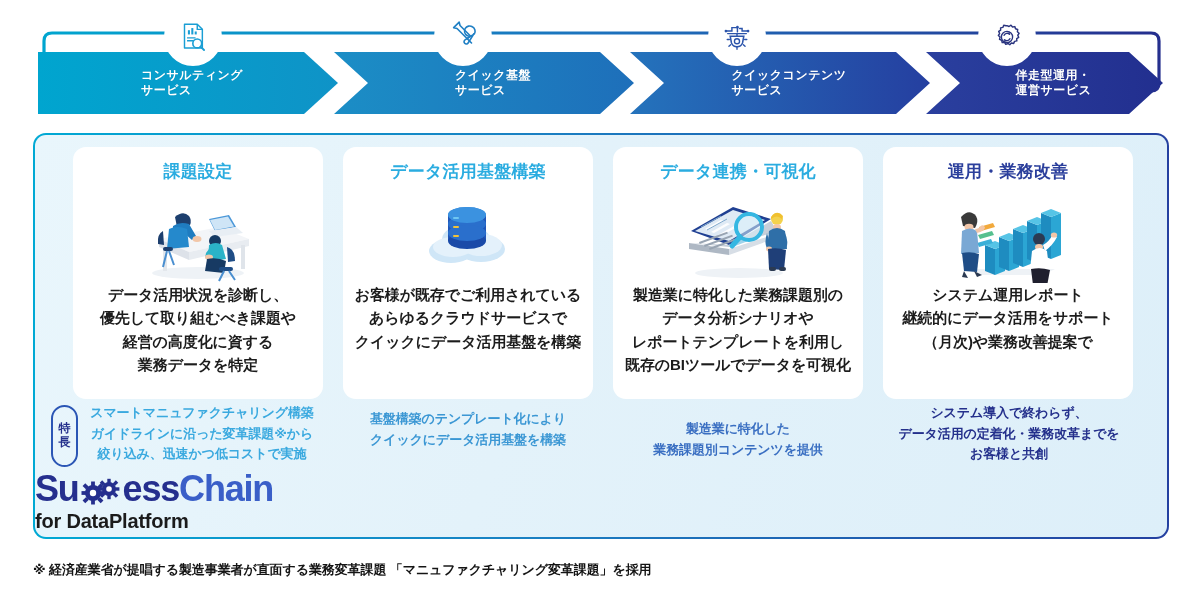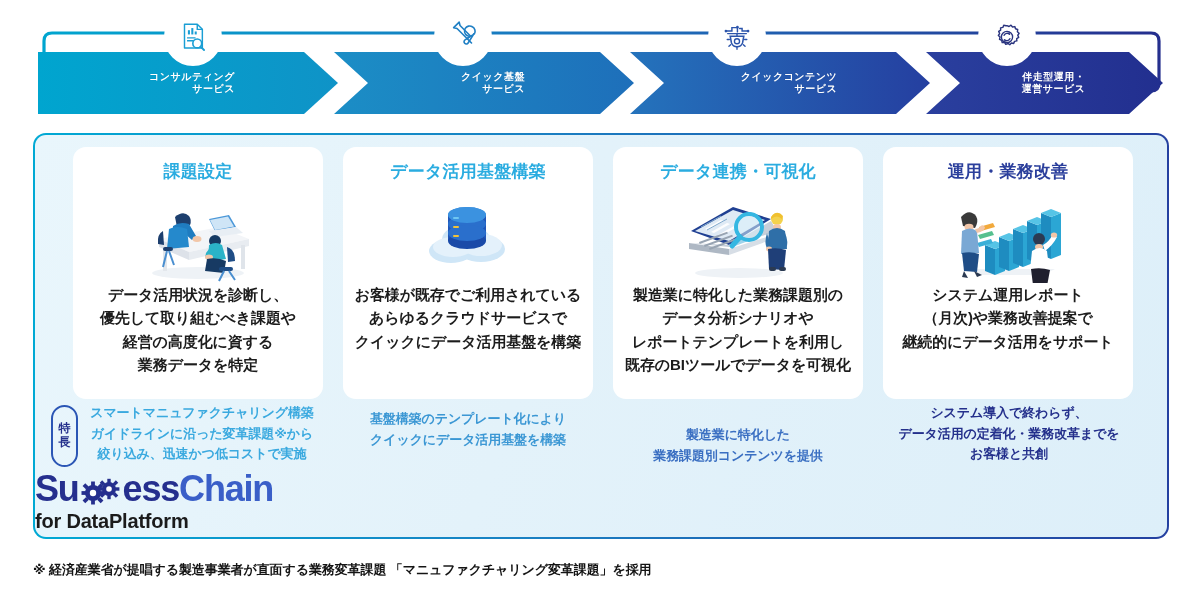--- a/index.html
+++ b/index.html
@@ -16,22 +16,22 @@
   
   .loop-svg { position:absolute; left:0; top:0; width:1200px; height:135px; }
 
   
   .chev-strip {
     position:absolute; left:38px; top:52px; width:1125px; height:62px;
   }
   .chev {
     position:absolute; top:0; height:62px;
     display:flex; align-items:center; justify-content:center;
-    color:#ffffff; text-align:right;
-    font-size:10px; font-weight:bold; line-height:1.22;
+    color:#ffffff; text-align:left;
+    font-size:12px; font-weight:bold; line-height:1.22;
     letter-spacing:0.5px;
     text-shadow:0 0 1px rgba(0,0,0,.12);
   }
   .chev span { display:block; }
   .chev-1 { left:0px;   width:300px; background:linear-gradient(90deg,#00a5cf 0%,#0f93c7 100%);
             clip-path: polygon(0 0, calc(100% - 34px) 0, 100% 50%, calc(100% - 34px) 100%, 0 100%); }
   .chev-2 { left:296px; width:300px; background:linear-gradient(90deg,#1b8ec6 0%,#1e6fba 100%);
             clip-path: polygon(0 0, calc(100% - 34px) 0, 100% 50%, calc(100% - 34px) 100%, 0 100%, 34px 50%); }
   .chev-3 { left:592px; width:300px; background:linear-gradient(90deg,#2473bc 0%,#253fa0 100%);
             clip-path: polygon(0 0, calc(100% - 34px) 0, 100% 50%, calc(100% - 34px) 100%, 0 100%, 34px 50%); }
@@ -90,21 +90,21 @@
   
   .features { position:absolute; left:0; top:268px; width:1136px; height:70px; }
   .feat {
     position:absolute; top:0; text-align:center;
     font-size:13px; font-weight:bold; line-height:1.58;
     color:#3eaee0; letter-spacing:-.1px;
   }
   .feat div { white-space:nowrap; }
   .f1 { left:42px;  width:250px; color:#3aa9df; }
   .f2 { left:308px; width:250px; color:#3b97d4; top:6px; }
-  .f3 { left:578px; width:250px; color:#3a6fc2; top:22px;text-align:center; }
+  .f3 { left:578px; width:250px; color:#3a6fc2; top:16px;text-align:center; }
   .f4 { left:845px; width:258px; color:#24308c; }
 
   .badge {
     position:absolute; left:16px; top:2px;
     width:27px; height:62px; border:2px solid #2b56b5; border-radius:14px;
     color:#24308c; font-size:12px; font-weight:bold; line-height:1.15;
     display:flex; flex-direction:column; align-items:center; justify-content:center;
     background:transparent; letter-spacing:0;
   }
 
@@ -409,22 +409,22 @@
             <ellipse cx="106" cy="60" rx="4" ry="3" fill="#f2c6a8"></ellipse>
             <path d="M99,64 q8,-6 15,0 l2,18 -19,1 z" fill="#ffffff"></path>
             <path d="M112,64 q8,-6 12,-14 l-4,-3 q-4,8 -10,11 z" fill="#ffffff"></path>
             <ellipse cx="121" cy="48" rx="3.2" ry="2.6" fill="#f2c6a8"></ellipse>
             <path d="M98,82 q10,-2 19,1 l-3,16 -14,-1 z" fill="#1f1f2e"></path>
             <rect x="98" y="96" width="8" height="0" fill="none"></rect>
           </svg>
         </div>
         <div class="card-desc">
           <div>システム運用レポート</div>
+          <div>継続的にデータ活用をサポート</div>
           <div>（月次)や業務改善提案で</div>
-          <div>継続的にデータ活用をサポート</div>
         </div>
       </div>
     </div>
 
     <div class="features">
       <div class="badge">
         <span>特</span>
         <span>長</span>
       </div>
 

